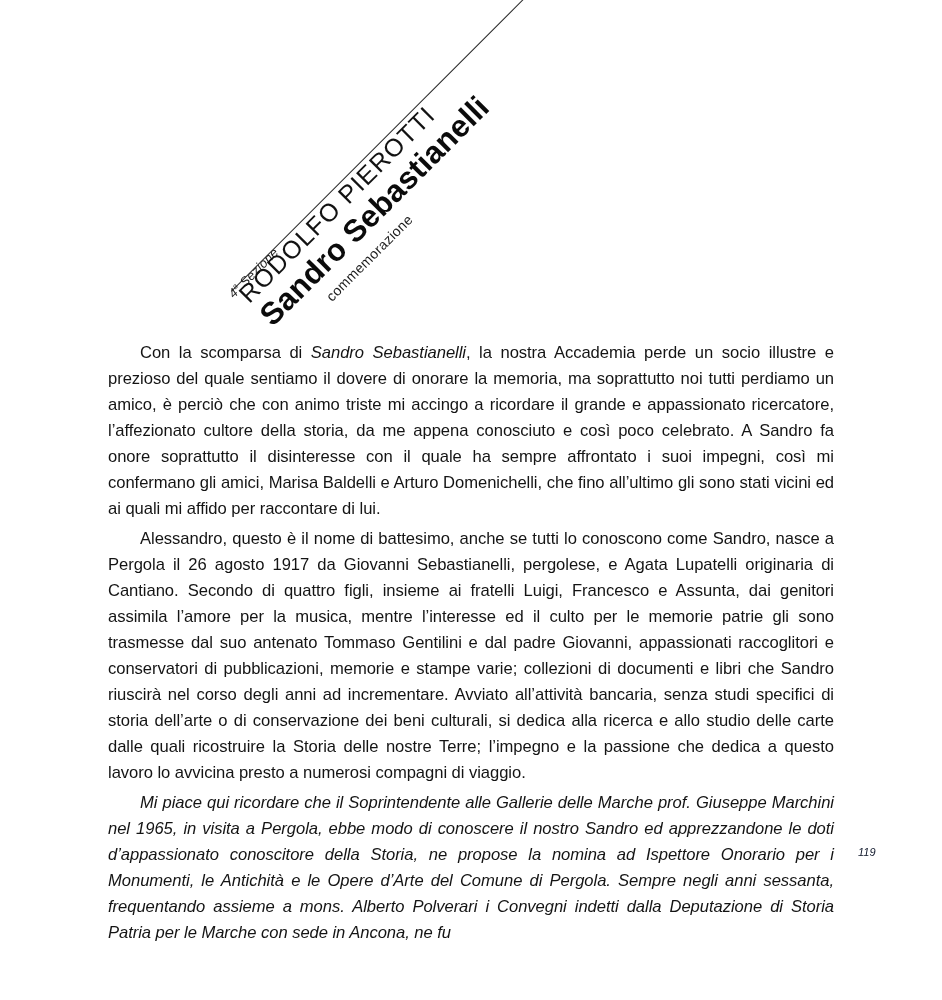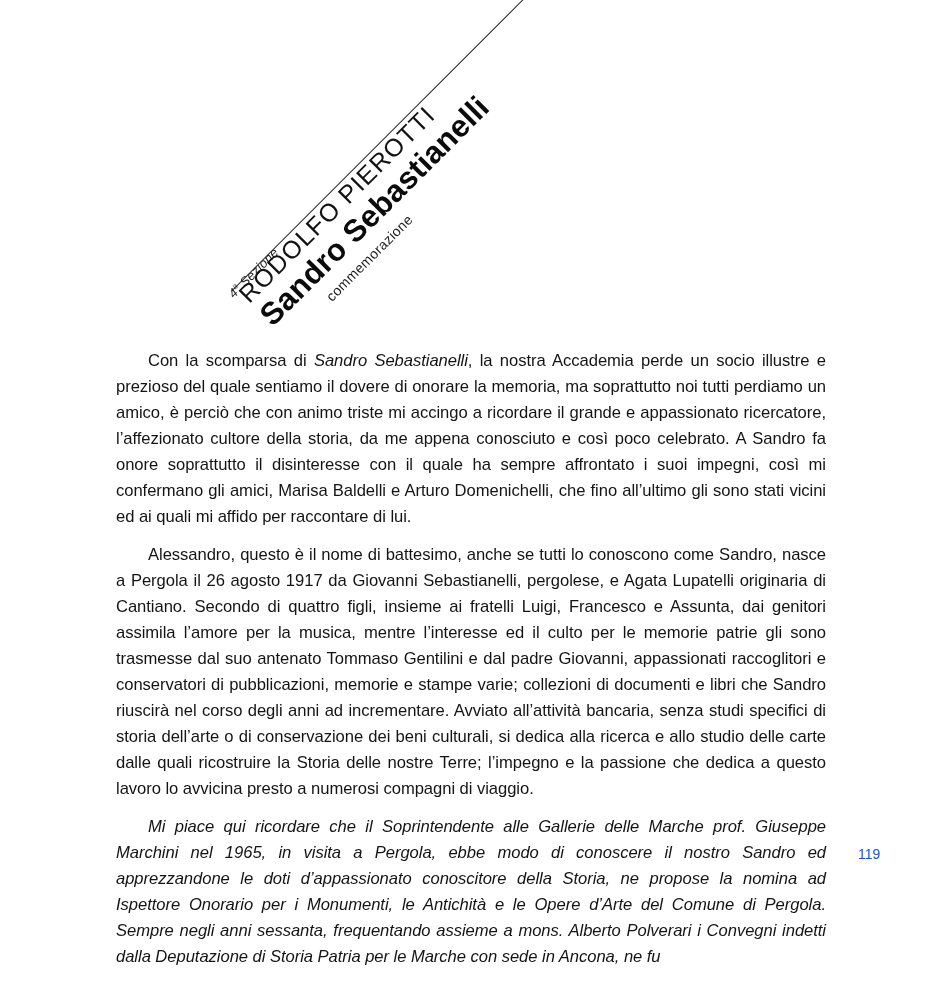--- a/index.html
+++ b/index.html
@@ -96,33 +96,34 @@
     top: 336px;
     width: 734px;
     font-size: 16.6px;
     line-height: 26px;
     text-align: justify;
     text-justify: inter-word;
     color: #141414;
     letter-spacing: -0.05px;
   }
   #body-copy p {
-    margin: 12px;
+    margin: 4px;
     text-indent: 32px;
   }
   #body-copy p:last-child { text-align: justify; font-style: italic; }
   #body-copy em { font-style: italic; }
 
   
   #folio {
     position: absolute;
     left: 858px;
     top: 846px;
-    font-size: 14px;
-    color: #1d4ed8;
+    font-size: 11px;
+    font-style: italic;
+    color: #0f172a;
   }
 </style>
 </head>
 <body>
 
 <div id="page">
 
   <div id="section-rule"></div>
 
   <div id="section-label"><span>4</span><sup>a</sup><span> Sezione</span></div>

